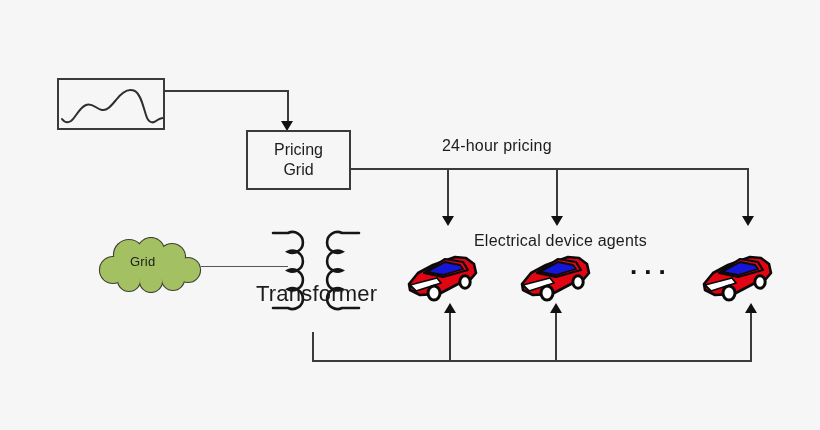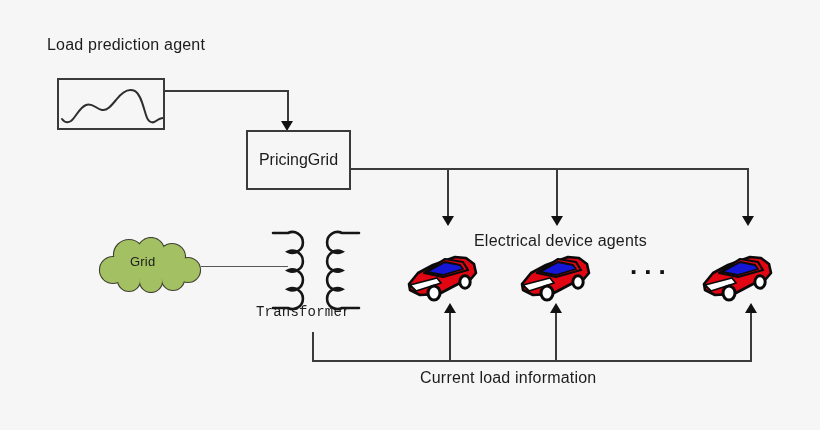--- a/index.html
+++ b/index.html
@@ -13,21 +13,21 @@
   .hline{position:absolute;height:2px;background:var(--line,#3a3a3a);}
   .hline.thin{height:1px;background:#565656;}
   .vline{position:absolute;width:2px;background:var(--line,#3a3a3a);}
   .arr-down{position:absolute;width:0;height:0;
     border-left:6px solid transparent;border-right:6px solid transparent;
     border-top:10px solid var(--arrow,#111);}
   .arr-up{position:absolute;width:0;height:0;
     border-left:6px solid transparent;border-right:6px solid transparent;
     border-bottom:10px solid var(--arrow,#111);}
   .box{position:absolute;border:2px solid var(--line,#3a3a3a);box-sizing:border-box;}
-  #pricing-box{display:flex;flex-direction:row;align-items:center;justify-content:center;
+  #pricing-box{display:flex;flex-direction:column;align-items:center;justify-content:center;
     font-size:16px;line-height:20px;}
   .car{position:absolute;width:78px;height:56px;}
   .dots{position:absolute;font-weight:bold;font-size:26px;line-height:30px;letter-spacing:7px;color:#111;}
   svg{display:block;}
 </style>
 </head>
 <body>
 
 <div class="stage">
 
@@ -37,37 +37,37 @@
         <path d="M6 35 L15 24 L30 16 L52 8 L63 9 L71 15 L73 24 L67 31 L55 35 L36 45 L17 46 L7 41 Z" style="fill:var(--car-body);stroke:var(--car-outline);stroke-width:2.6;stroke-linejoin:round"></path>
         <path d="M21 24 L42 10 L60 13 L65 21 L40 28 Z" style="fill:var(--car-body);stroke:var(--car-outline);stroke-width:2.2;stroke-linejoin:round"></path>
         <path d="M24 23 L42 13 L57 16 L60 20 L40 26 Z" style="fill:var(--car-window);stroke:var(--car-outline);stroke-width:1.8;stroke-linejoin:round"></path>
         <path d="M7 36 L34 29 L38 34 L13 42 Z" style="fill:var(--car-detail);stroke:var(--car-outline);stroke-width:1.8;stroke-linejoin:round"></path>
         <ellipse cx="31" cy="44" rx="6" ry="7" style="fill:var(--car-detail);stroke:var(--car-outline);stroke-width:3"></ellipse>
         <ellipse cx="62" cy="33" rx="5.2" ry="6.2" style="fill:var(--car-detail);stroke:var(--car-outline);stroke-width:3"></ellipse>
       </symbol>
     </defs>
   </svg>
 
-  <div class="lbl" style="left:47px;top:36px;">Load prediction agent</div>
 
   <div class="box" style="left:57px;top:78px;width:108px;height:52px;">
     <svg viewBox="0 0 104 48" width="104" height="48">
       <path d="M3 39 C6 43 9 43 12 41 C17 37 20 28 27 25 C33 22 37 29 43 30 C48 31 52 26 57 20 C63 12 70 8 76 11 C82 15 84 26 87 35 C89 42 93 44 97 41 C100 39 102 38 104 38" fill="none" stroke="#2e2e2e" stroke-width="2" stroke-linecap="round"></path>
     </svg>
   </div>
 
   <div class="hline" style="left:165px;top:90px;width:124px;"></div>
   <div class="vline" style="left:287px;top:90px;height:32px;"></div>
   <div class="arr-down" style="left:281px;top:121px;"></div>
 
   <div class="box" id="pricing-box" style="left:246px;top:130px;width:105px;height:60px;">
     <span>Pricing</span>
     <span>Grid</span>
   </div>
 
+  <div class="lbl" style="left:442px;top:137px;">24-hour pricing</div>
   <div class="hline" style="left:351px;top:168px;width:398px;"></div>
 
   <div class="vline" style="left:447px;top:169px;height:48px;"></div>
   <div class="arr-down" style="left:442px;top:216px;"></div>
   <div class="vline" style="left:556px;top:169px;height:48px;"></div>
   <div class="arr-down" style="left:551px;top:216px;"></div>
   <div class="vline" style="left:747px;top:169px;height:48px;"></div>
   <div class="arr-down" style="left:742px;top:216px;"></div>
 
   <div class="lbl" style="left:474px;top:232px;">Electrical device agents</div>
@@ -108,27 +108,26 @@
     </g>
   </svg>
   <div class="lbl" style="left:130px;top:254px;font-size:13px;">Grid</div>
 
   <div class="hline thin" style="left:201px;top:266px;width:87px;"></div>
 
   <svg style="position:absolute;left:270px;top:228px;" width="92" height="86" viewBox="0 0 92 86">
     <path d="M3 5 H18 a10.4 10.4 0 1 1 0 18.75 a10.4 10.4 0 1 1 0 18.75 a10.4 10.4 0 1 1 0 18.75 a10.4 10.4 0 1 1 0 18.75 H3" fill="none" stroke="#151515" stroke-width="2.6" stroke-linecap="round"></path>
     <path d="M89 5 H72 a10.4 10.4 0 1 0 0 18.75 a10.4 10.4 0 1 0 0 18.75 a10.4 10.4 0 1 0 0 18.75 a10.4 10.4 0 1 0 0 18.75 H89" fill="none" stroke="#151515" stroke-width="2.6" stroke-linecap="round"></path>
   </svg>
-  <div class="lbl" style="left:256px;top:304px;font-size:14px;font-family:Liberation Mono, monospace;">Transformer</div>
+  <div class="lbl" style="left:256px;top:281px;font-size:22px;">Transformer</div>
 
   <div class="vline" style="left:312px;top:332px;height:30px;"></div>
   <div class="hline" style="left:312px;top:360px;width:440px;"></div>
 
   <div class="vline" style="left:449px;top:312px;height:50px;"></div>
   <div class="arr-up" style="left:444px;top:303px;"></div>
   <div class="vline" style="left:555px;top:312px;height:50px;"></div>
   <div class="arr-up" style="left:550px;top:303px;"></div>
   <div class="vline" style="left:750px;top:312px;height:50px;"></div>
   <div class="arr-up" style="left:745px;top:303px;"></div>
 
-  <div class="lbl" style="left:420px;top:369px;">Current load information</div>
 
 </div>
 
 </body></html>

